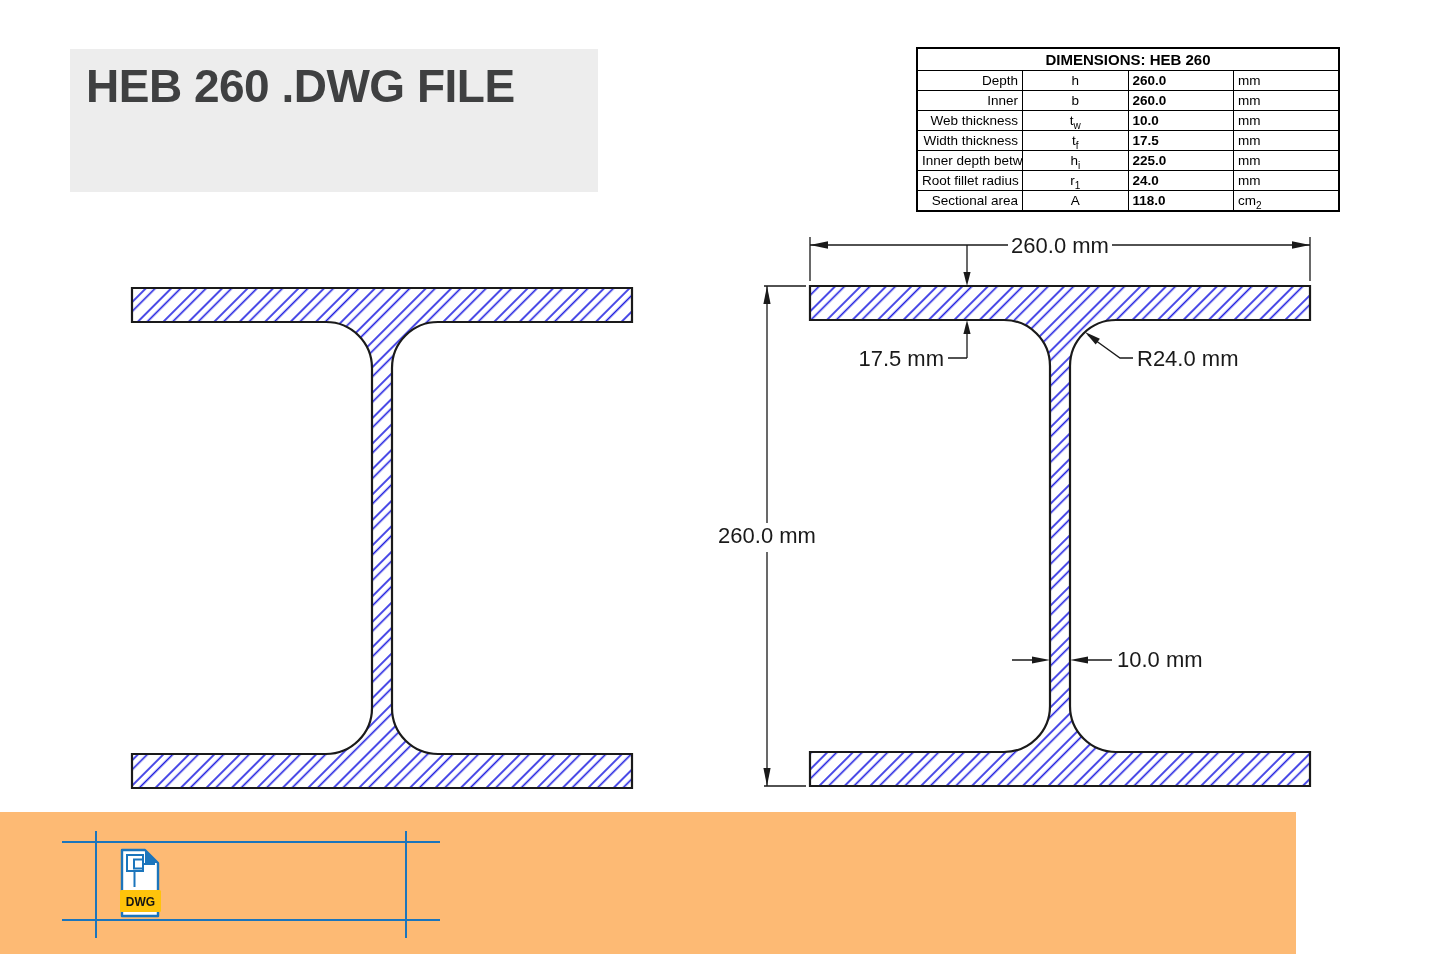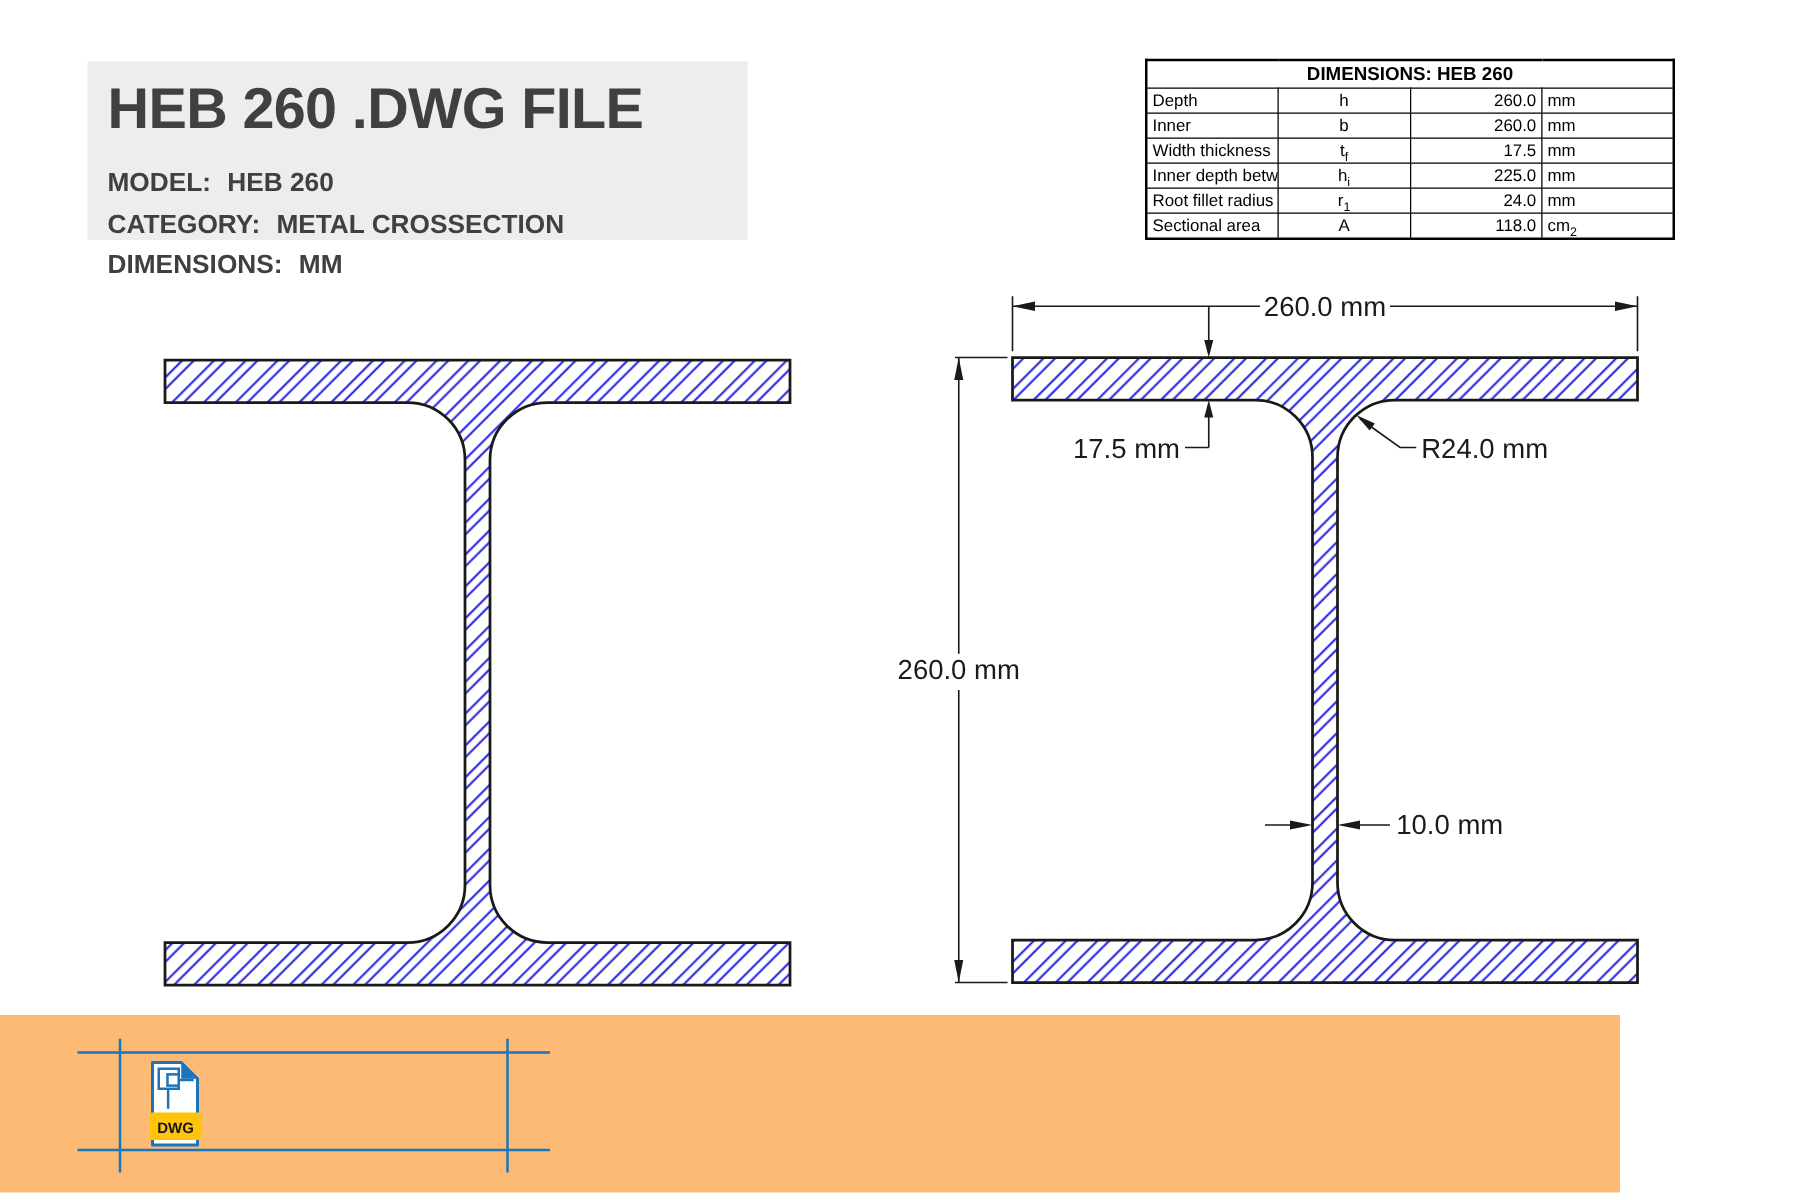--- a/index.html
+++ b/index.html
@@ -10,62 +10,63 @@
   .header-box{position:absolute;left:70px;top:49px;width:528px;height:143px;background:#ededed;}
   .header-title{position:absolute;left:16px;top:10px;font-size:46px;font-weight:700;color:#3f4041;letter-spacing:-0.5px;white-space:nowrap;}
   .header-meta{position:absolute;left:16px;top:82px;font-size:21px;font-weight:600;color:#3f4041;line-height:32.5px;white-space:nowrap;}
   .header-meta .meta-value{margin-left:13px;}
 
   
   .dims-table{position:absolute;left:916px;top:47px;width:424px;border-collapse:collapse;
               background:#ffffff;border:2px solid #000;table-layout:fixed;}
   .dims-table td{border:1px solid #000;font-size:13.5px;color:#000000;height:19px;padding:0 4px;white-space:nowrap;overflow:hidden;}
   .dims-table .t-title{font-size:15px;font-weight:700;text-align:center;height:21px;}
-  .dims-table .c-name{width:206px;text-align:left;}
+  .dims-table .c-name{width:206px;text-align:right;}
   .dims-table .c-sym{width:51px;text-align:center;}
-  .dims-table .c-val{width:116px;text-align:right;}
+  .dims-table .c-val{width:116px;font-weight:bold;}
   .dims-table .c-unit{width:33px;text-align:left;}
   .dims-table sub{font-size:10px;line-height:0;}
 
   
   .drawing-svg{position:absolute;left:0;top:0;width:1440px;height:820px;}
   .dim-text{font-family:"Liberation Sans",sans-serif;font-size:22px;fill:#1a1a1a;}
 
   
   .footer{position:absolute;left:0;top:812px;width:1296px;height:142px;background:#fdba74;}
   .logo-svg{position:absolute;left:0;top:0;width:470px;height:142px;}
   .badge-text{font-family:"Liberation Sans",sans-serif;font-size:12px;font-weight:700;fill:#141414;}
 </style>
 </head>
 <body>
 
 <div class="header-box">
   <div class="header-title">HEB 260 .DWG FILE</div>
-  <div class="header-meta">
-    <div><span>MODEL:</span><span class="meta-value">HEB 260</span></div>
-    <div><span>CATEGORY:</span><span class="meta-value">METAL CROSSECTION</span></div>
-    <div><span>DIMENSIONS:</span><span class="meta-value">MM</span></div>
-  </div>
 </div>
 
 <table class="dims-table">
   <tbody>
       <tr>
     <td class="t-title" colspan="4">DIMENSIONS: HEB 260</td>
   </tr>
   <tr>
     <td class="c-name">Depth</td>
     <td class="c-sym"><span>h</span><sub></sub></td>
     <td class="c-val">260.0</td>
     <td class="c-unit"><span>mm</span><sub></sub></td>
   </tr>
   <tr>
     <td class="c-name">Inner</td>
     <td class="c-sym"><span>b</span><sub></sub></td>
     <td class="c-val">260.0</td>
+    <td class="c-unit"><span>mm</span><sub></sub></td>
+  </tr>
+  <tr>
+    <td class="c-name">Web thickness</td>
+    <td class="c-sym"><span>t</span><sub>w</sub></td>
+    <td class="c-val">10.0</td>
     <td class="c-unit"><span>mm</span><sub></sub></td>
   </tr>
   <tr>
     <td class="c-name">Width thickness</td>
     <td class="c-sym"><span>t</span><sub>f</sub></td>
     <td class="c-val">17.5</td>
     <td class="c-unit"><span>mm</span><sub></sub></td>
   </tr>
   <tr>
     <td class="c-name">Inner depth between flanges</td>

